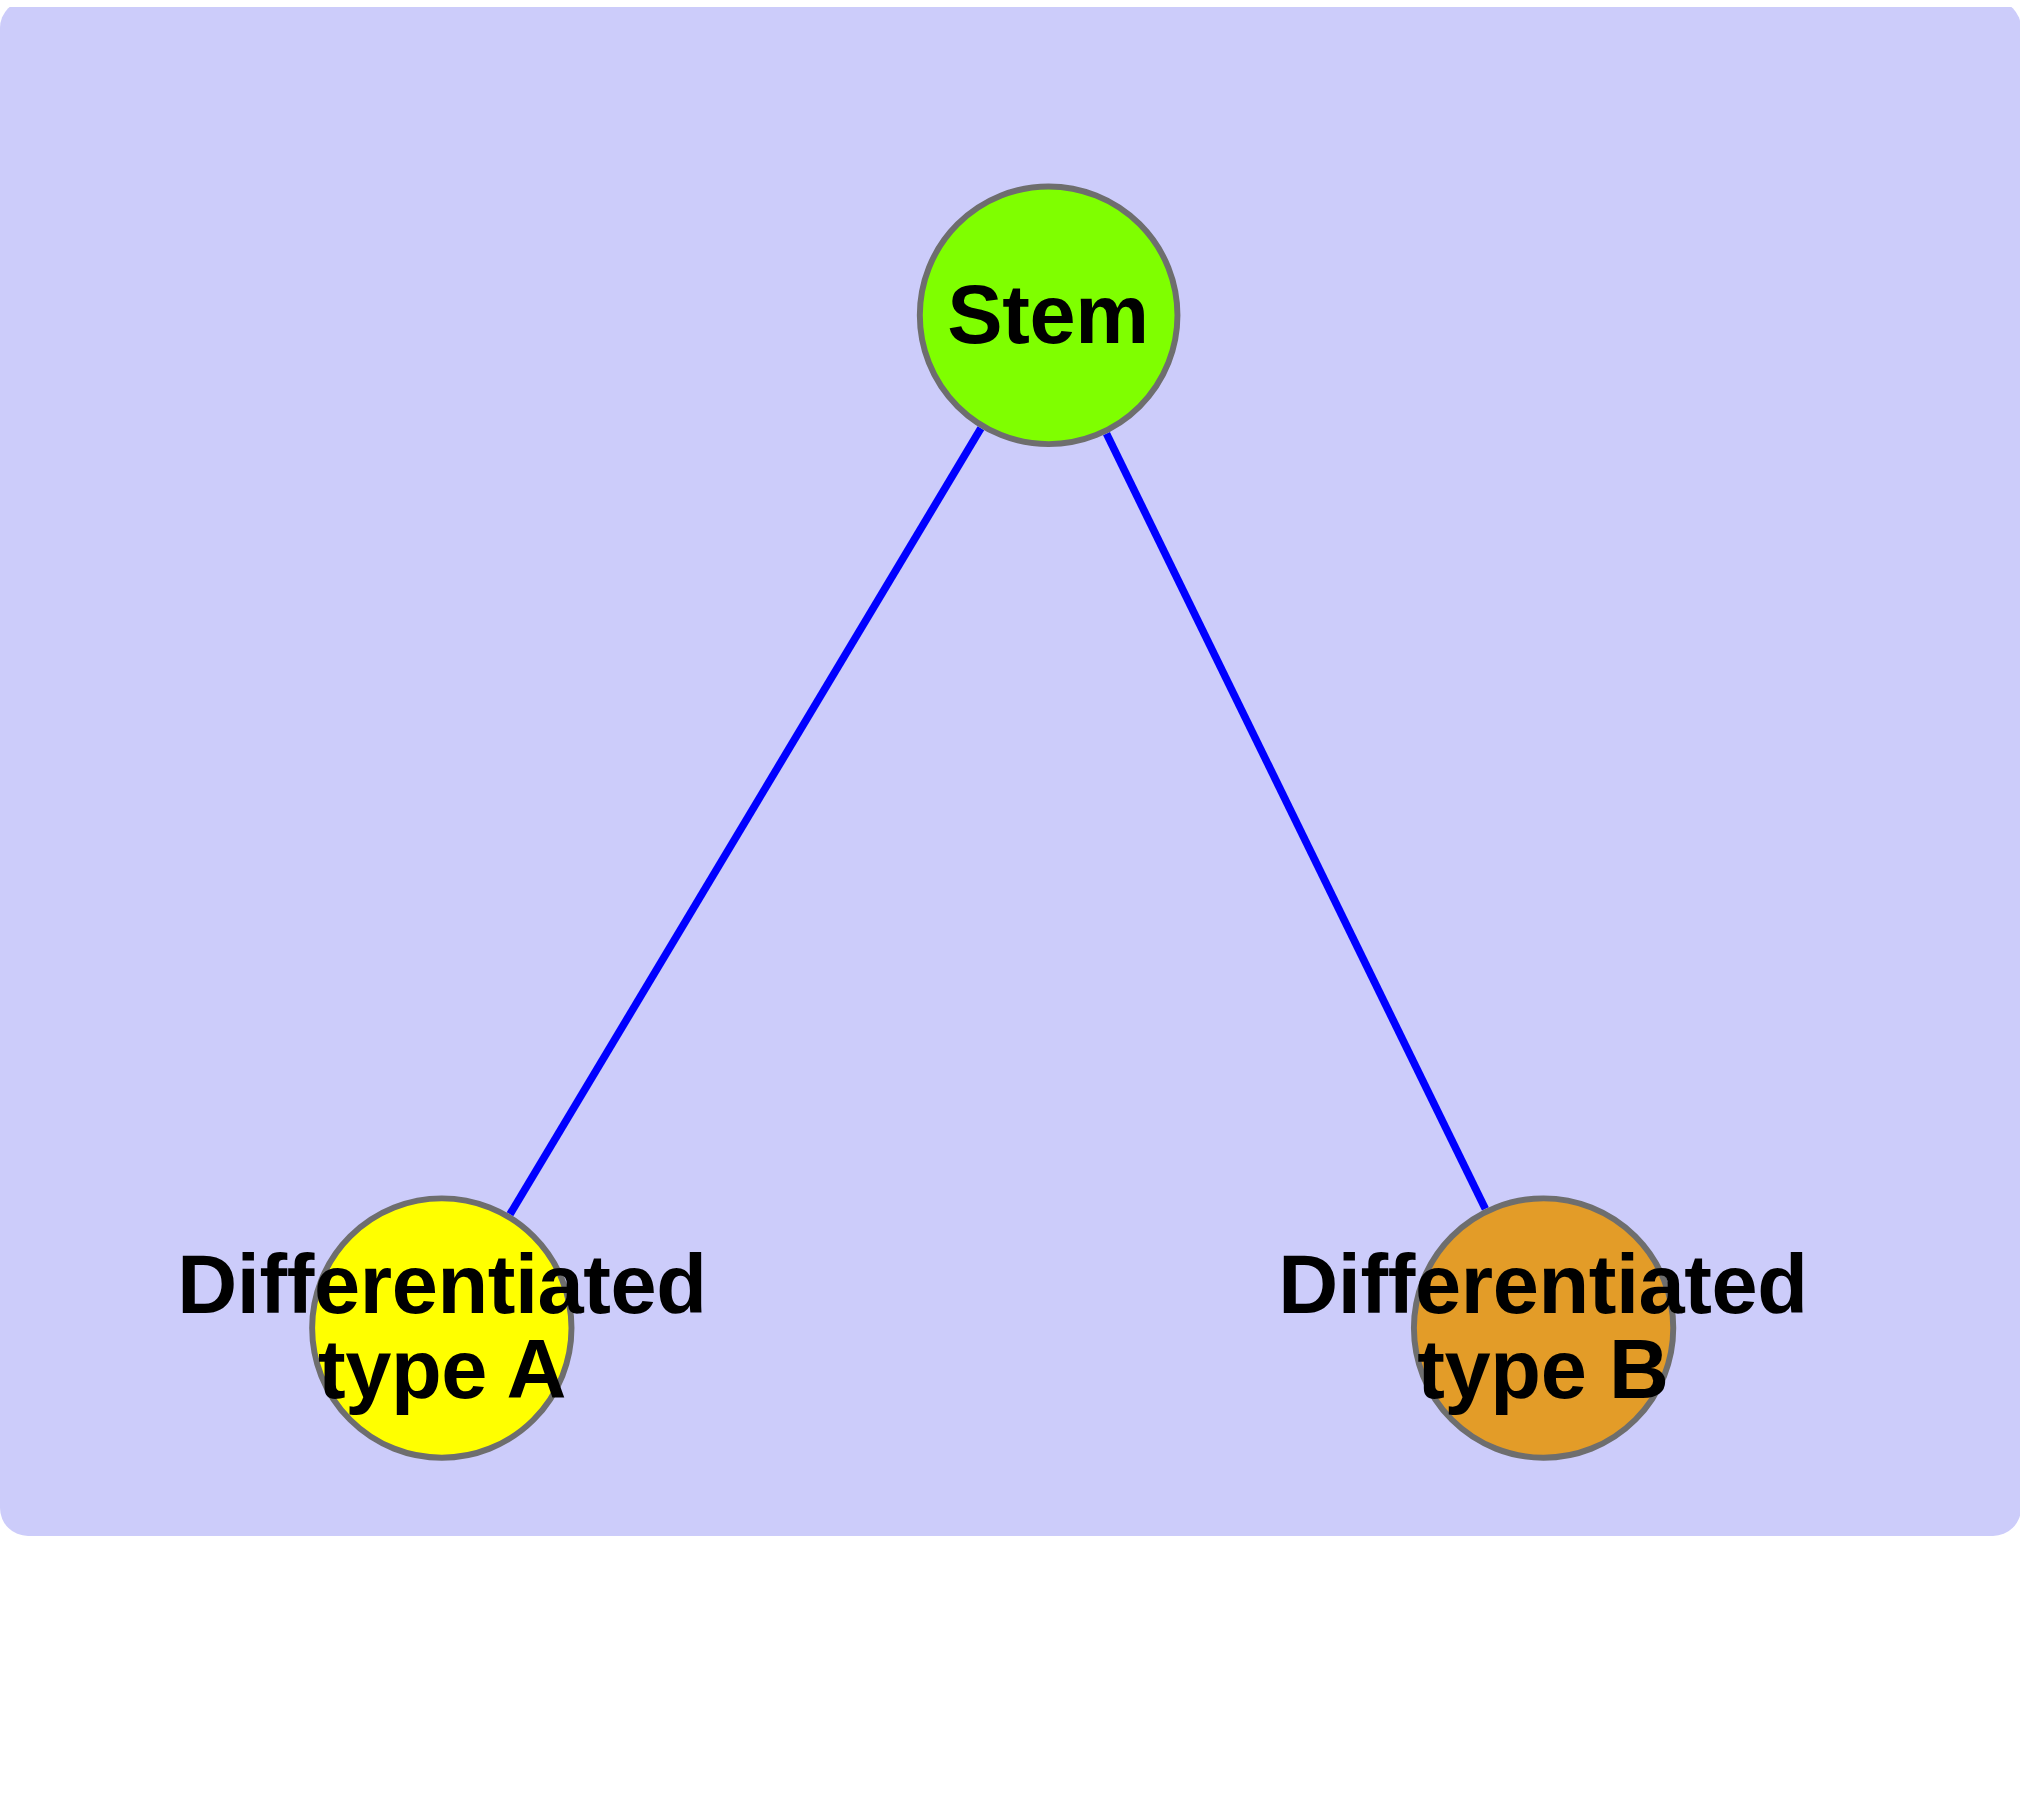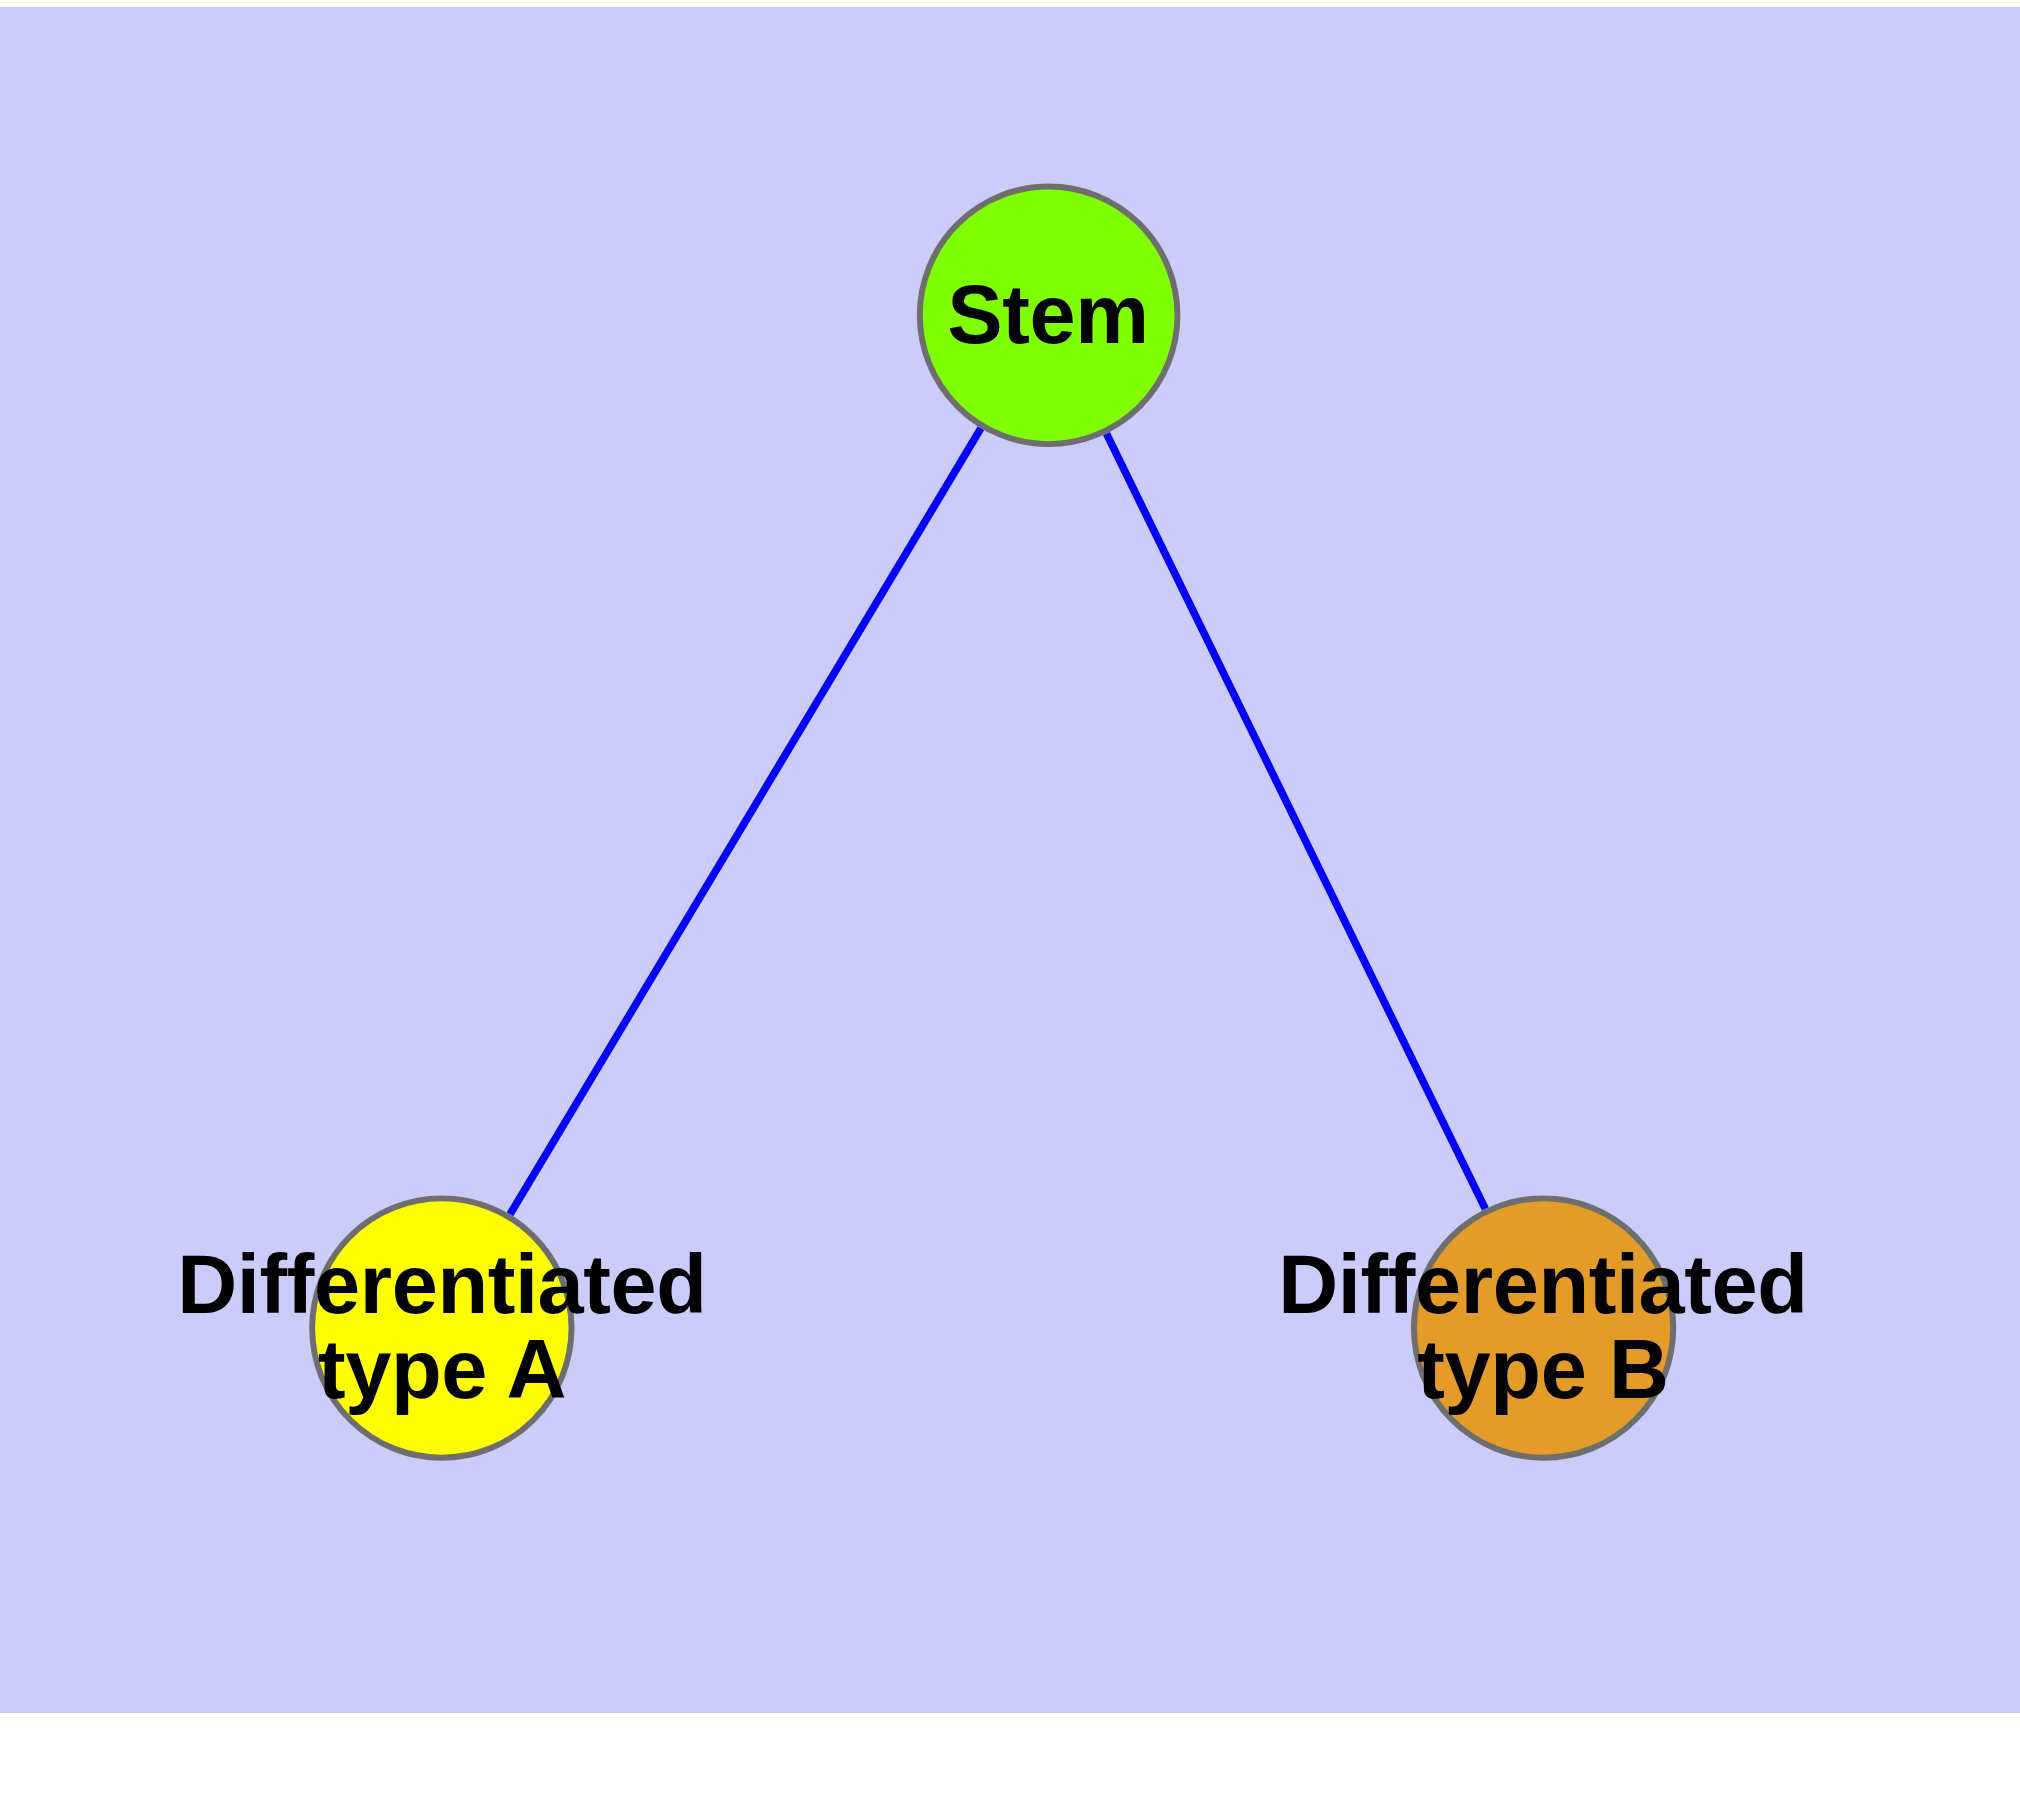--- a/index.html
+++ b/index.html
@@ -40,21 +40,21 @@
     text-align: center;
     white-space: pre;
     transform: translate(-50%, -50%);
     pointer-events: none;
     letter-spacing: -0.4px;
   }
 </style>
 </head>
 <body>
 
-<div id="canvas" style="width: 2021px; height: 1713px; background: rgb(255, 255, 255);">
+<div id="canvas" style="width: 2021px; height: 1536px; background: rgb(255, 255, 255); border-radius: 28px;">
 
   <div id="plot-bg" style="width: 2021px; height: 1805px; background: rgb(204, 204, 250);"></div>
 
   <svg id="graph-svg" viewBox="0 0 2384 2138" xmlns="http://www.w3.org/2000/svg">
 
     <g>
       <line id="edge-stem-diff-a" x1="1157.0780008517663" y1="505.3893700867867" x2="601.4359669884152" y2="1432.752820459279" stroke="#0000ff" stroke-width="9" stroke-linecap="butt"></line>
       <line id="edge-stem-diff-b" x1="1305.2762062080355" y1="511.7090178400729" x2="1752.2847185108837" y2="1426.3925318844283" stroke="#0000ff" stroke-width="9" stroke-linecap="butt"></line>
     </g>
 

